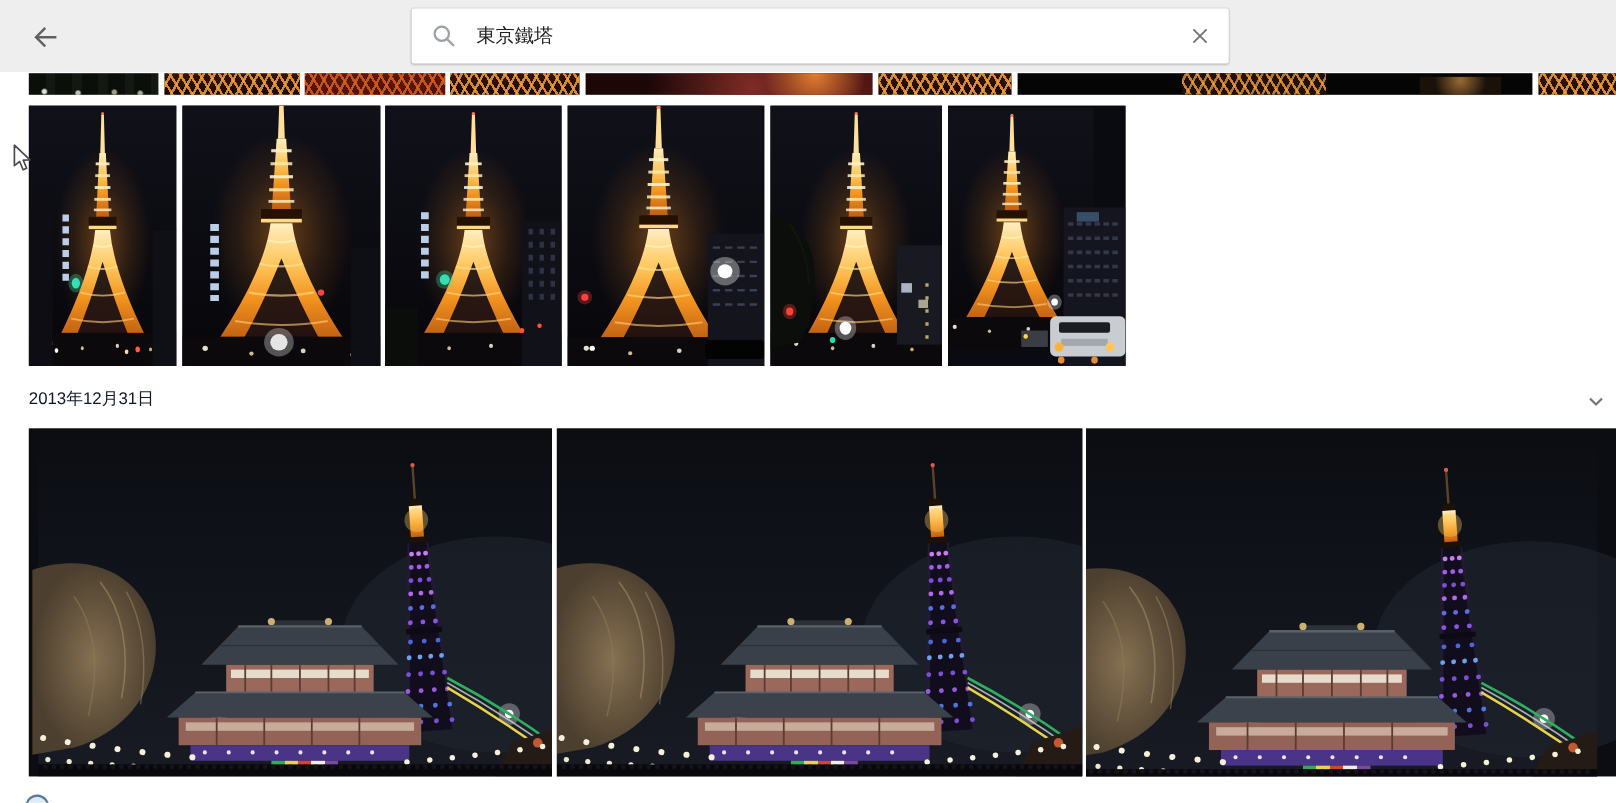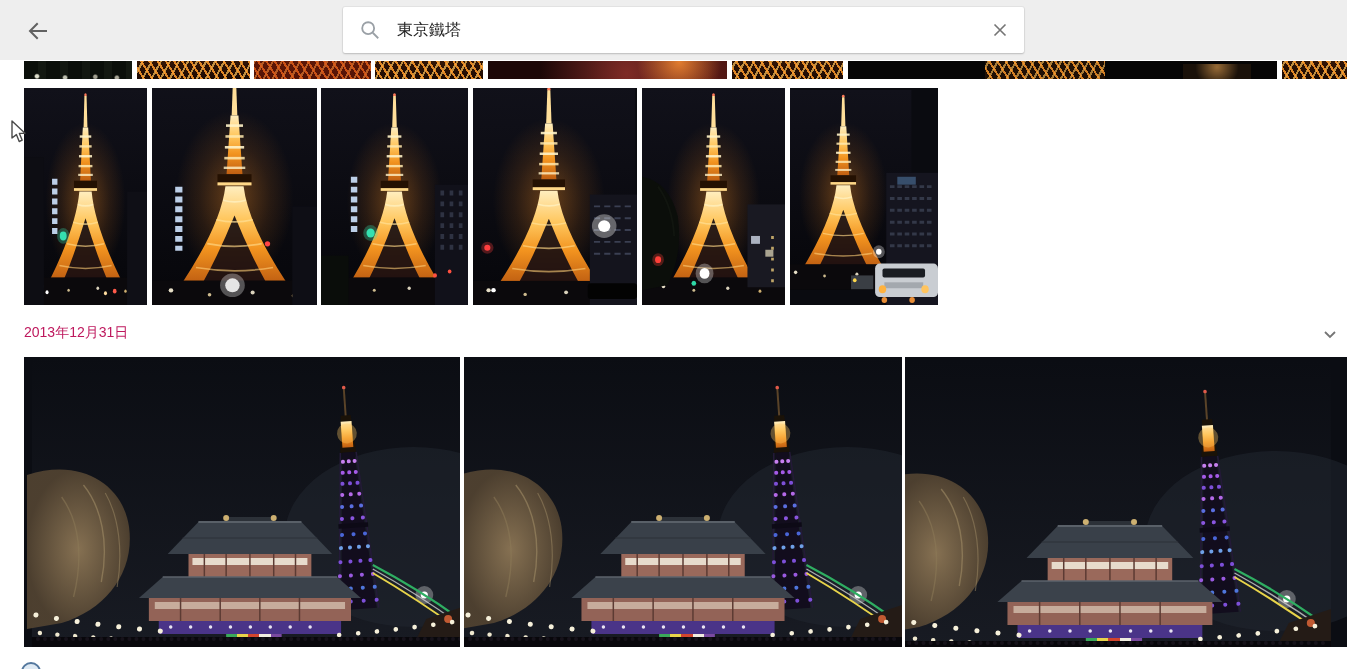--- a/index.html
+++ b/index.html
@@ -41,21 +41,21 @@
     radial-gradient(circle at 58% 70%,#7e2b26,transparent 62%),
     radial-gradient(circle at 92% 82%,#5a1a16,transparent 55%),
     #1c0707;}
   .dark-wide{background:#060505;}
   .patch-truss{position:absolute;left:32%;width:28%;top:0;bottom:0;
     background:repeating-linear-gradient(58deg,rgba(255,150,40,0) 0 5px,rgba(255,155,45,.8) 5px 7px),
     repeating-linear-gradient(-62deg,rgba(255,190,80,0) 0 6px,rgba(255,195,90,.6) 6px 8px),#201005;}
   .patch-glow{position:absolute;right:6%;width:16%;top:15%;bottom:0;
     background:radial-gradient(circle at 50% 20%,rgba(255,180,90,.55),transparent 60%),rgba(40,25,12,.6);}
   
-  .date-label{position:absolute;left:24px;top:324px;font-size:14px;color:#be185d;text-align:center;}
+  .date-label{position:absolute;left:24px;top:324px;font-size:14px;color:#0f172a;text-align:center;}
   .date-collapse-btn{position:absolute;left:1318px;top:322px;width:24px;height:24px;border:none;background:transparent;padding:0;cursor:pointer;}
   
   .fab-circle{position:absolute;left:21px;top:662px;width:20px;height:20px;border-radius:50%;
     border:2px solid #54789e;background:#dfeaf4;box-sizing:border-box;}
   
   .cursor{position:absolute;left:10px;top:120px;width:16px;height:24px;pointer-events:none;z-index:9;}
 </style>
 </head>
 <body>
 

